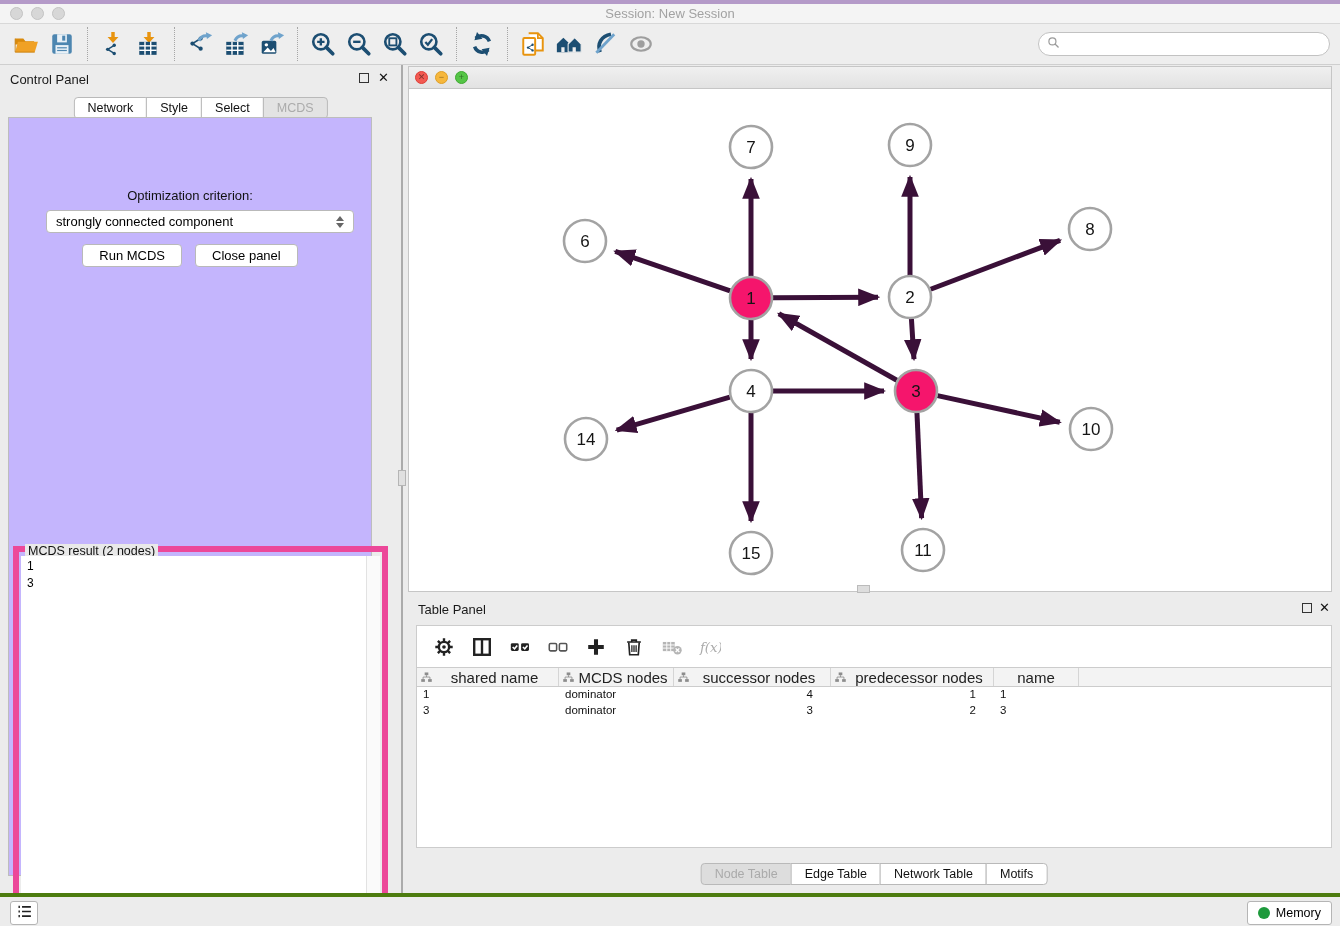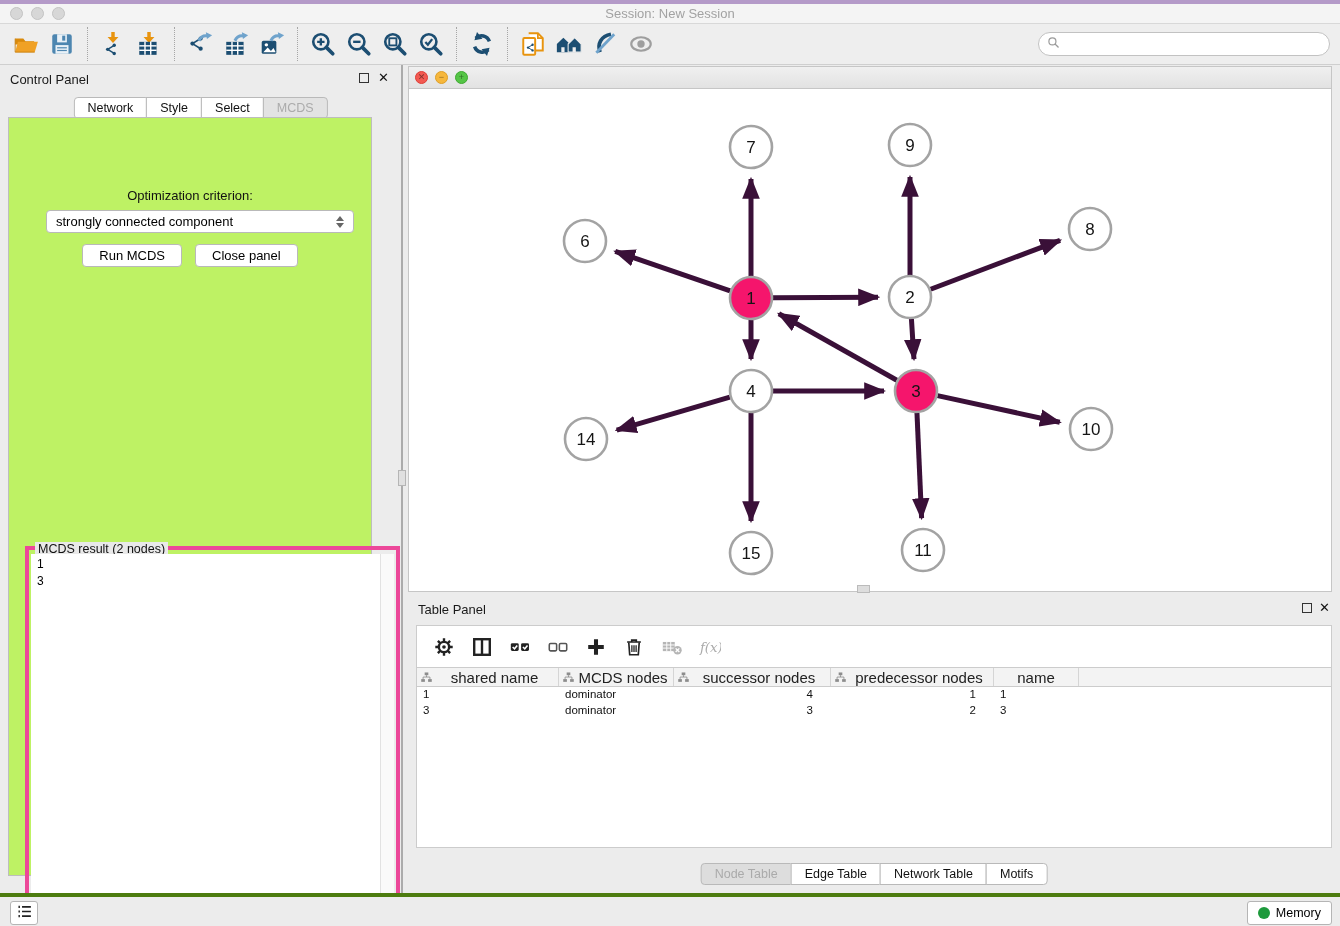--- a/index.html
+++ b/index.html
@@ -33,30 +33,30 @@
   .panel-title { position:absolute; left:10px; top:7px; font-size:13px; color:#1a1a1a; }
   .float-ico { position:absolute; width:10px; height:10px; border:1.5px solid #333; top:8px; }
   .close-ico { position:absolute; top:5px; font-size:13px; font-weight:bold; color:#111; }
   .cp-float { right:32px; } .cp-close { right:12px; }
   .tabs-row { position:absolute; display:flex; }
   .cp-tabs { left:50%; transform:translateX(-50%); top:32px; }
   .tab { border:1px solid #B9B9B9; background:#fff; color:#111; font-size:12.5px; padding:3px 13px; margin-left:-1px; cursor:default; white-space:nowrap; }
   .tab:first-child { border-radius:4px 0 0 4px; margin-left:0; }
   .tab:last-child { border-radius:0 4px 4px 0; }
   .tab.active { background:#E3E3E3; color:#ABABAB; }
-  .cp-content { position:absolute; left:8px; top:52px; width:364px; height:759px; background:#bef264; border:1px solid #BDBDBD;padding-left:12px; }
+  .cp-content { position:absolute; left:8px; top:52px; width:364px; height:759px; background:#c4b5fd; border:1px solid #BDBDBD;padding-left:12px; }
   .opt-label { position:absolute; left:0; width:100%; top:70px; text-align:center; font-size:13px; color:#111; }
   .cp-select { position:absolute; left:37px; top:92px; width:308px; height:23px; background:#fff; border:1px solid #B9B9B9; border-radius:4px; display:flex; align-items:center; padding:0 9px; font-size:13px; }
   .cp-select .val { flex:1; }
   .chevrons { display:flex; flex-direction:column; gap:2px; align-items:center; }
   .chev-up { width:0; height:0; border-left:4px solid transparent; border-right:4px solid transparent; border-bottom:5px solid #666; }
   .chev-dn { width:0; height:0; border-left:4px solid transparent; border-right:4px solid transparent; border-top:5px solid #666; }
   .cp-buttons { position:absolute; top:126px; left:0; width:100%; display:flex; justify-content:center; gap:13px; }
   .btn { background:#fff; border:1px solid #B9B9B9; border-radius:4px; font-size:13px; padding:3px 16px; cursor:default; }
-  .mcds-fieldset { position:absolute; left:16px; top:428px; width:375px; height:372px; border:4px solid #ec4899; }
+  .mcds-fieldset { position:absolute; left:4px; top:428px; width:375px; height:372px; border:6px solid #ec4899; }
   .mcds-legend { position:absolute; left:6px; top:-8px; background:#E9E9E9; padding:0 3px; font-size:12.5px; color:#111; }
   .mcds-text { position:absolute; left:2px; top:4px; right:16px; bottom:2px; background:#fff; font-size:12px; line-height:17px; padding:2px 6px; white-space:pre; overflow:hidden; }
   .mcds-scroll { position:absolute; right:2px; top:4px; width:14px; bottom:2px; background:#FAFAFA; border-left:1px solid #E2E2E2; }
 
   
   .v-divider { position:absolute; left:401px; top:65px; width:2px; height:828px; background:#ABABAB; }
   .v-grip { position:absolute; left:-3px; top:405px; width:8px; height:16px; background:#E0E0E0; border:1px solid #B5B5B5; }
   .h-grip { position:absolute; left:857px; top:585px; width:13px; height:8px; background:#DDD; border:1px solid #BBB; }
 
   

